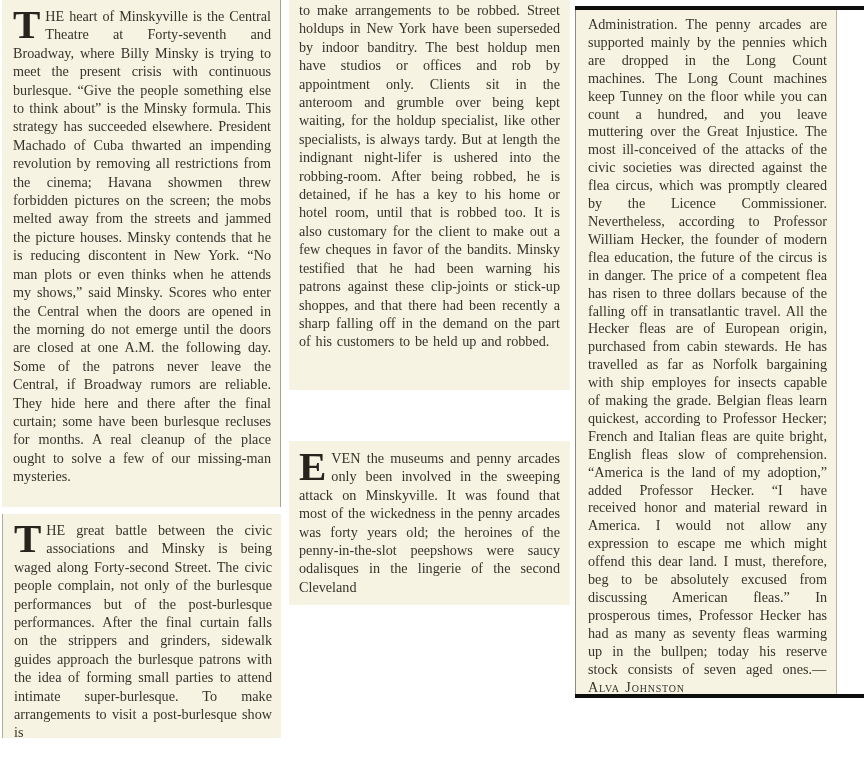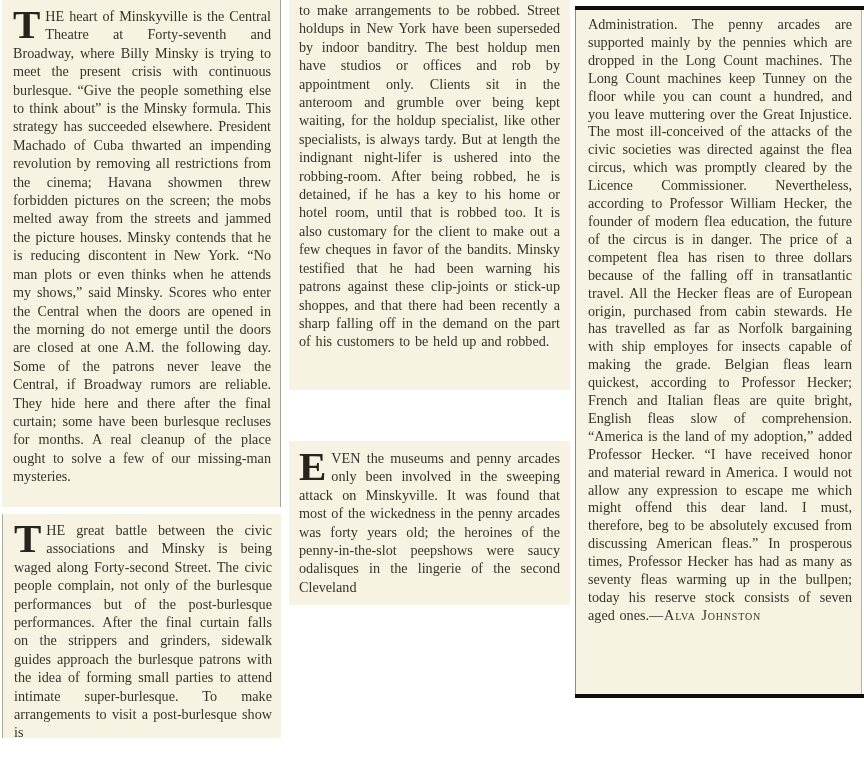--- a/index.html
+++ b/index.html
@@ -62,21 +62,21 @@
   }
   .rule {
     position: absolute;
     left: 0; right: -2px;
     height: 4px;
     background: #0e0e0c;
   }
   .rule-top { top: 0; }
   .rule-bottom { bottom: 0; }
   .c3 {
-    left: 0; top: 4px; width: 287px; height: 684px;
+    left: 0; top: 4px; width: 262px; height: 684px;
     line-height: 17.9px;
     padding: 6px 9px 2px 12px;
     border-left: 1.5px solid rgba(60,56,45,0.55);
     border-right: 1px solid rgba(60,56,45,0.35);
   }
   .byline {
     font-variant: small-caps;
     letter-spacing: 0.8px;
   }
 </style>

